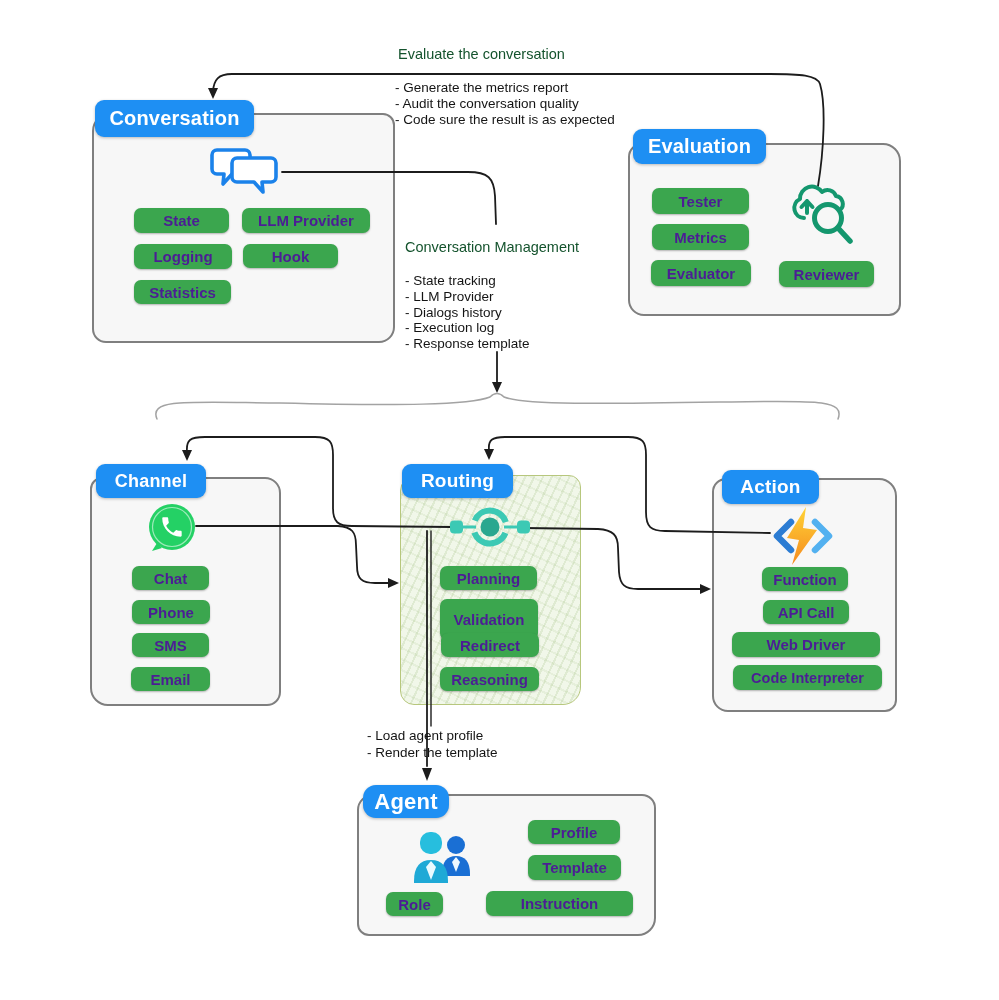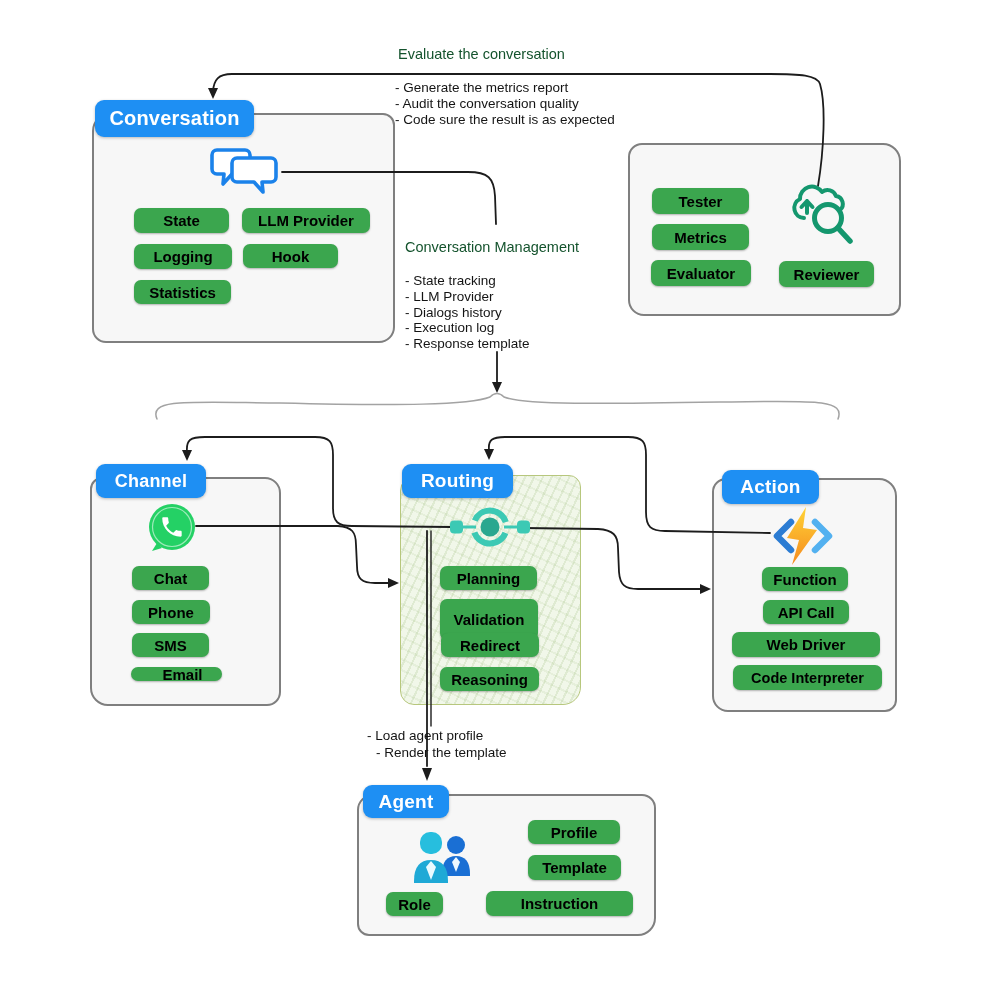--- a/index.html
+++ b/index.html
@@ -7,21 +7,21 @@
   body{font-family:"Liberation Sans", sans-serif;}
   .canvas{position:relative;width:999px;height:1000px;background:#ffffff;overflow:hidden;}
   .overlay{position:absolute;left:0;top:0;width:999px;height:1000px;z-index:5;pointer-events:none;}
   .panel{position:absolute;background:#f7f7f7;border:2px solid #7f7f7f;z-index:2;}
   .panel.green{background-color:#f1f7e9;border:1.6px solid #b7c77d;
     background-image:repeating-linear-gradient(115deg, rgba(130,170,90,.16) 0px, rgba(130,170,90,.16) 2px, transparent 2px, transparent 8px),
                      repeating-linear-gradient(25deg, rgba(130,170,90,.10) 0px, rgba(130,170,90,.10) 2px, transparent 2px, transparent 10px);}
   .panel-header{position:absolute;background:#1e8ff3;color:#fff;font-weight:bold;font-size:20px;
     display:flex;align-items:center;justify-content:center;border-radius:9px;z-index:4;
     box-shadow:0 1px 3px rgba(0,0,0,.25);letter-spacing:.2px;}
-  .pill{position:absolute;background:#3ba64e;color:#000000;font-weight:bold;font-size:15px;
+  .pill{position:absolute;background:#3ba64e;color:#4c1d95;font-weight:bold;font-size:15px;
     display:flex;align-items:center;justify-content:center;border-radius:7px;z-index:3;
     box-shadow:0 1px 2px rgba(0,0,0,.28);white-space:nowrap;}
   .icon{position:absolute;z-index:6;}
   .note{position:absolute;z-index:6;color:#141414;}
   .note-title{font-weight:normal;font-size:14.5px;color:#14532d;}
   .note-line{font-size:13.5px;line-height:15.8px;color:#141414;}
 </style>
 </head>
 <body>
 
@@ -69,40 +69,41 @@
     <div style="height:18px;"></div>
     <div class="note-line">- State tracking</div>
     <div class="note-line">- LLM Provider</div>
     <div class="note-line">- Dialogs history</div>
     <div class="note-line">- Execution log</div>
     <div class="note-line">- Response template</div>
   </div>
 
   <div class="note" style="left:367px;top:728px;">
     <div class="note-line" style="line-height:16.5px;">- Load agent profile</div>
-    <div class="note-line" style="line-height:16.5px;margin-left:9px;">- Render the template</div>
+    <div class="note-line" style="line-height:16.5px;">- Render the template</div>
   </div>
 
   <div class="panel" style="left:92px;top:113px;width:299px;height:226px;border-radius:18px 12px 16px 14px;"></div>
   <div class="panel-header" style="left:95px;top:100px;width:159px;height:37px;">Conversation</div>
   <div class="icon" style="left:209px;top:146px;width:76px;height:52px;">
     <svg width="76" height="52" viewBox="0 0 76 52">
       <g fill="#ffffff" stroke="#1b82ea" stroke-width="3.6" stroke-linejoin="round">
         <path d="M8 4 h28 a5 5 0 0 1 5 5 v14 a5 5 0 0 1 -5 5 h-13 l-9 10 l1 -10 h-7 a5 5 0 0 1 -5 -5 v-14 a5 5 0 0 1 5 -5 z"></path>
         <path d="M28 12 h34 a5 5 0 0 1 5 5 v14 a5 5 0 0 1 -5 5 h-9 l1 10 l-9 -10 h-17 a5 5 0 0 1 -5 -5 v-14 a5 5 0 0 1 5 -5 z"></path>
       </g>
     </svg>
   </div>
   <div class="pill" style="left:134px;top:208px;width:95px;height:25px;">State</div>
   <div class="pill" style="left:242px;top:208px;width:128px;height:25px;">LLM Provider</div>
   <div class="pill" style="left:134px;top:244px;width:98px;height:25px;">Logging</div>
   <div class="pill" style="left:243px;top:244px;width:95px;height:24px;">Hook</div>
   <div class="pill" style="left:134px;top:280px;width:97px;height:24px;">Statistics</div>
 
   <div class="panel" style="left:628px;top:143px;width:269px;height:169px;border-radius:14px 18px 12px 16px;"></div>
+  <div class="panel-header" style="left:633px;top:129px;width:133px;height:35px;">Evaluation</div>
   <div class="icon" style="left:788px;top:176px;width:72px;height:74px;">
     <svg width="72" height="74" viewBox="0 0 72 74" fill="none" stroke="#14976e" stroke-width="4" stroke-linecap="round" stroke-linejoin="round">
       <path d="M16 42 a10 10 0 0 1 -4 -19 a12 12 0 0 1 22 -7 a9 9 0 0 1 14 4 a8 8 0 0 1 4 14"></path>
       <path d="M19 37 v-12 m0 0 l-5.5 6 m5.5 -6 l5.5 6"></path>
       <circle cx="40" cy="42" r="13.5" stroke-width="5"></circle>
       <line x1="50" y1="52" x2="62" y2="65" stroke-width="5.5"></line>
     </svg>
   </div>
   <div class="pill" style="left:652px;top:188px;width:97px;height:26px;">Tester</div>
   <div class="pill" style="left:652px;top:224px;width:97px;height:26px;">Metrics</div>
@@ -117,21 +118,21 @@
       <circle cx="26" cy="26" r="23" fill="#24d165"></circle>
       <circle cx="26" cy="26" r="19.5" fill="none" stroke="#ffffff" stroke-width="1.2" opacity=".55"></circle>
       <g transform="translate(13,13) scale(1.08)" fill="#ffffff">
         <path d="M6.62 10.79c1.44 2.83 3.76 5.14 6.59 6.59l2.2-2.2c.27-.27.67-.36 1.02-.24 1.12.37 2.33.57 3.57.57.55 0 1 .45 1 1V20c0 .55-.45 1-1 1-9.39 0-17-7.61-17-17 0-.55.45-1 1-1h3.5c.55 0 1 .45 1 1 0 1.25.2 2.45.57 3.57.11.35.03.74-.25 1.02l-2.2 2.2z"></path>
       </g>
     </svg>
   </div>
   <div class="pill" style="left:132px;top:566px;width:77px;height:24px;">Chat</div>
   <div class="pill" style="left:132px;top:600px;width:78px;height:24px;">Phone</div>
   <div class="pill" style="left:132px;top:633px;width:77px;height:24px;">SMS</div>
-  <div class="pill" style="left:131px;top:667px;width:79px;height:14px;padding-left:12px;">Email</div>
+  <div class="pill" style="left:131px;top:667px;width:79px;height:24px;">Email</div>
 
   <div class="panel green" style="left:400px;top:475px;width:179px;height:228px;border-radius:16px 12px 18px 14px;"></div>
   <div class="panel-header" style="left:402px;top:464px;width:111px;height:34px;font-size:19px;">Routing</div>
   <div class="icon" style="left:450px;top:499px;width:80px;height:56px;">
     <svg width="80" height="56" viewBox="0 0 80 56" fill="none">
       <line x1="10" y1="28" x2="26" y2="28" stroke="#3cc9b4" stroke-width="3"></line>
       <line x1="54" y1="28" x2="70" y2="28" stroke="#3cc9b4" stroke-width="3"></line>
       <rect x="0" y="21.5" width="13" height="13" rx="4" fill="#3cc9b4"></rect>
       <rect x="67" y="21.5" width="13" height="13" rx="4" fill="#3cc9b4"></rect>
       <circle cx="40" cy="28" r="16.5" stroke="#3cc9b4" stroke-width="6" stroke-dasharray="40 12" stroke-dashoffset="-6"></circle>
@@ -157,21 +158,21 @@
       <polyline points="45,17 59,31 45,45" stroke="#53b1f0" stroke-width="6.5" stroke-linecap="round" stroke-linejoin="round"></polyline>
       <polygon points="36,2 17,33 29,35 22,60 47,25 33,23" fill="url(#boltg)"></polygon>
     </svg>
   </div>
   <div class="pill" style="left:762px;top:567px;width:86px;height:24px;">Function</div>
   <div class="pill" style="left:763px;top:600px;width:86px;height:24px;">API Call</div>
   <div class="pill" style="left:732px;top:632px;width:148px;height:25px;">Web Driver</div>
   <div class="pill" style="left:733px;top:665px;width:149px;height:25px;font-size:14.5px;">Code Interpreter</div>
 
   <div class="panel" style="left:357px;top:794px;width:295px;height:138px;border-radius:16px 14px 18px 12px;"></div>
-  <div class="panel-header" style="left:363px;top:785px;width:86px;height:33px;font-size:19px;">Agent</div>
+  <div class="panel-header" style="left:363px;top:785px;width:86px;height:33px;font-size:22px;border-radius:13px;">Agent</div>
   <div class="icon" style="left:406px;top:830px;width:72px;height:54px;">
     <svg width="72" height="54" viewBox="0 0 72 54">
       <circle cx="50" cy="15" r="9" fill="#1a6fd4"></circle>
       <path d="M36 44 q0 -18 14 -18 q14 0 14 18 l0 2 l-28 0 z" fill="#1a6fd4"></path>
       <path d="M50 27 l-4 5 l4 10 l4 -10 z" fill="#eef8ff"></path>
       <rect x="14" y="2" width="22" height="22" rx="10" fill="#27bede"></rect>
       <path d="M8 51 q0 -21 17 -21 q17 0 17 21 l0 2 l-34 0 z" fill="#1fa9d6"></path>
       <path d="M25 31 l-5 6 l5 13 l5 -13 z" fill="#eafaff"></path>
     </svg>
   </div>

